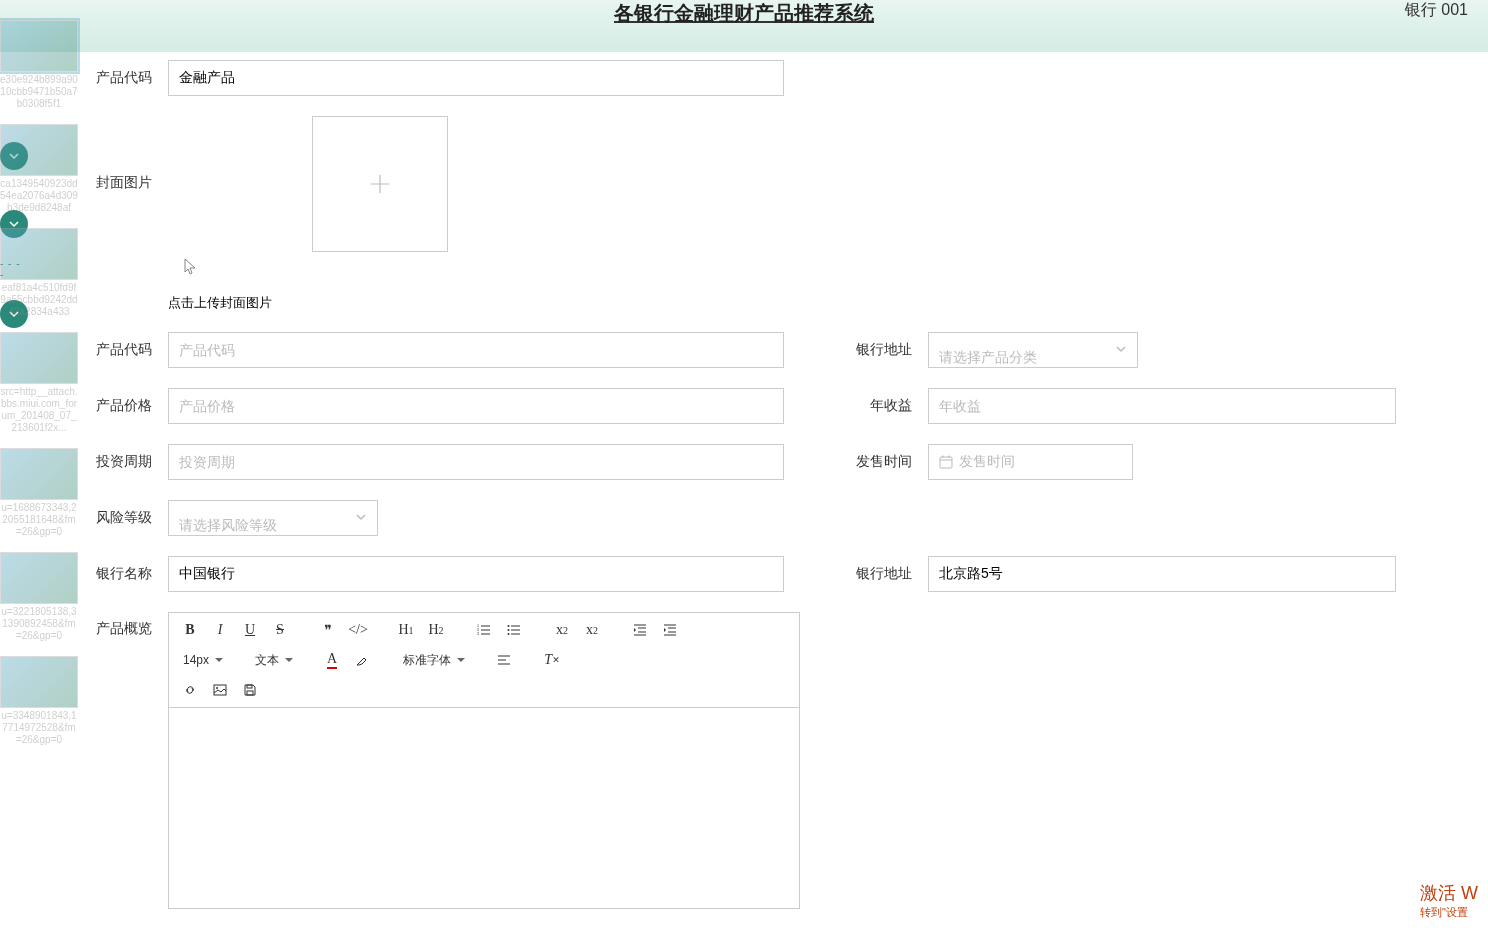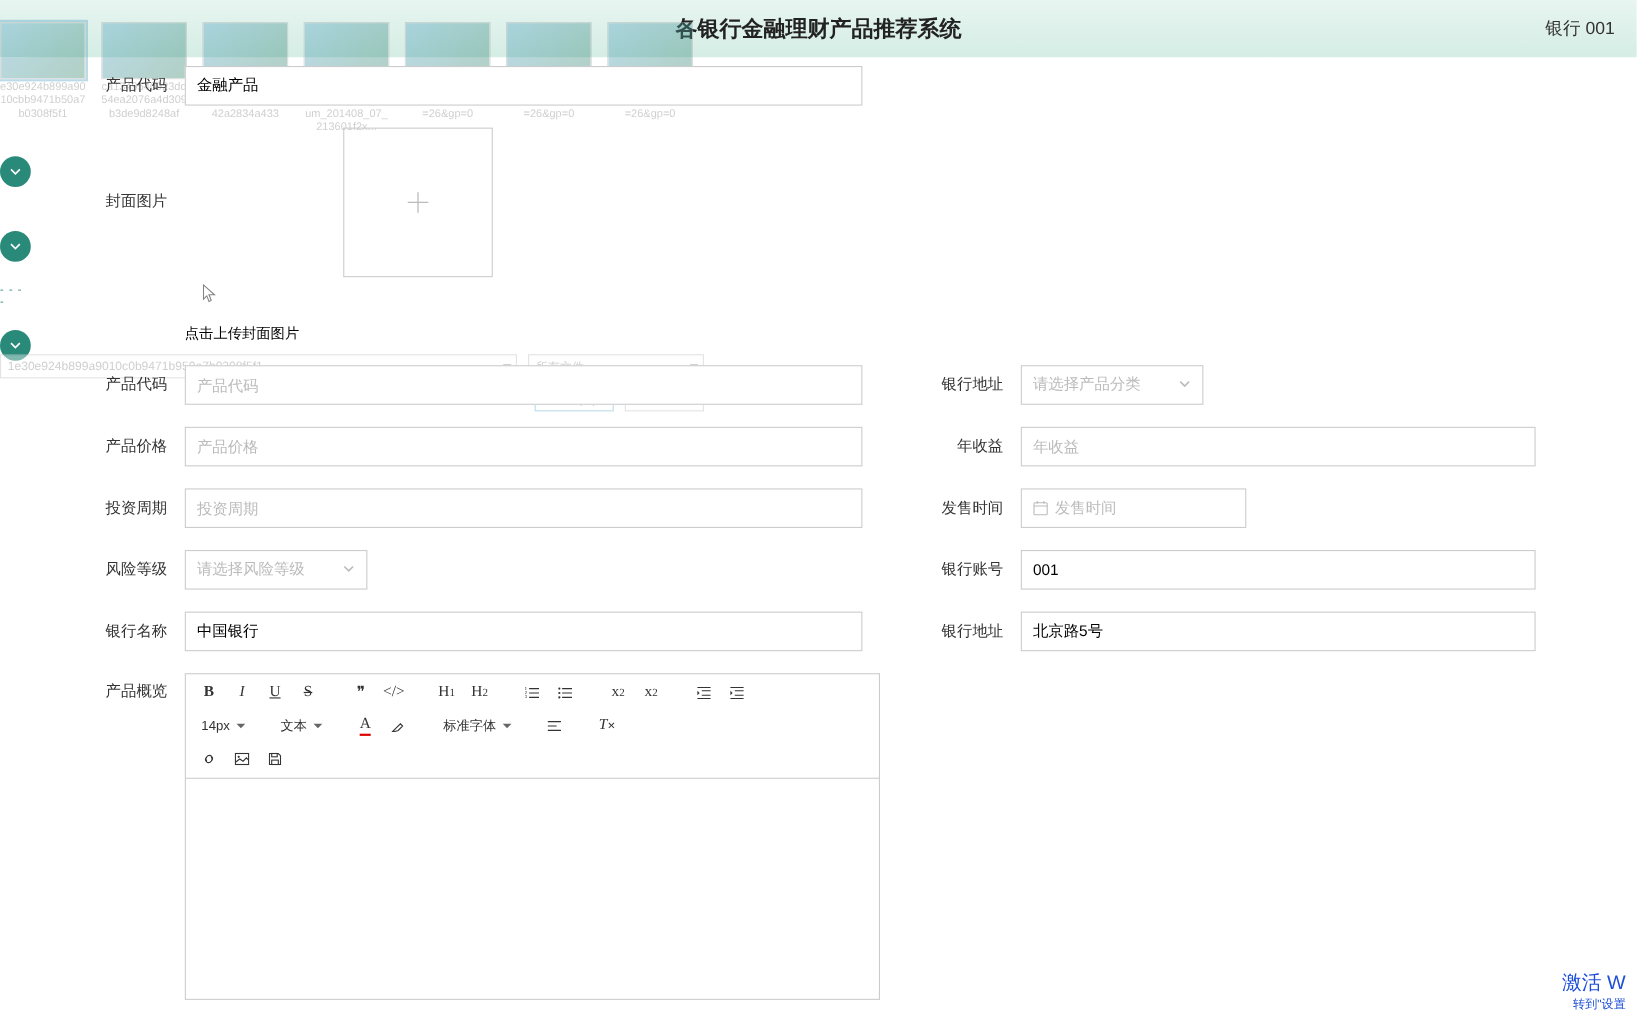--- a/index.html
+++ b/index.html
@@ -10,23 +10,24 @@
   background: #fff;
   width: 1488px;
   height: 930px;
   overflow: hidden;
   position: relative;
 }
 .header {
   height: 52px;
   background: linear-gradient(to bottom, #e8f5f0, #d4ede5);
   display: flex;
-  align-items: center;
+  align-items: flex-start;
   justify-content: center;
   position: relative;
+  text-decoration: underline;
 }
 .header-title { font-size: 20px; font-weight: bold; color: #222; }
 .header-user { position: absolute; right: 20px; font-size: 16px; color: #333; }
 
 .sidebar-stub {
   position: absolute;
   left: 0;
   top: 52px;
   width: 28px;
   height: 878px;
@@ -82,21 +83,21 @@
 .select-box {
   height: 36px;
   border: 1px solid #ccc;
   padding: 0 28px 0 10px;
   font-size: 14px;
   color: #bbb;
   display: flex; align-items: center;
   position: relative;
   background: #fff;
 }
-.select-box.w205 { width: 166px; }
+.select-box.w205 { width: 210px; align-items: flex-end; }
 .select-arrow {
   position: absolute; right: 10px; top: 50%; transform: translateY(-50%);
 }
 .date-box {
   height: 36px; width: 205px;
   border: 1px solid #ccc;
   display: flex; align-items: center;
   padding: 0 10px;
   color: #bbb;
   font-size: 14px;
@@ -149,21 +150,21 @@
 .sup { font-size: 10px; vertical-align: super; }
 
 
 .file-overlay {
   position: absolute;
   left: 0; top: 20px;
   width: 680px;
   opacity: 0.4;
   pointer-events: none;
 }
-.thumb-row { display: flex; gap: 14px; padding-left: 0; }
+.thumb-row { display: flex; gap: 14px; padding-left: 0; flex-direction: column; }
 .thumb { width: 78px; display: flex; flex-direction: column; align-items: center; }
 .thumb-img {
   width: 78px; height: 52px;
   background: linear-gradient(135deg, #5aa8c8, #3d8a6e);
   border: 1px solid #aaa;
 }
 .thumb-img.sel { outline: 2px solid #5aa8c8; }
 .thumb-name {
   font-size: 10px; color: #888; text-align: center;
   word-break: break-all; line-height: 1.2;
@@ -197,22 +198,22 @@
   border: 1px solid #bbb;
   font-size: 12px;
   display: flex; align-items: center; justify-content: center;
   background: #fff;
 }
 .file-btn.primary { border-color: #5aa8c8; color: #2a7a9a; }
 
 .watermark {
   position: absolute;
   right: 10px; bottom: 10px;
-  color: #1d4ed8;
-  text-align: right;
+  color: #c2410c;
+  text-align: left;
 }
 .watermark .l1 { font-size: 18px; }
 .watermark .l2 { font-size: 11px; }
 
 .cursor-ghost {
   position: absolute;
   left: 184px; top: 258px;
   width: 14px; height: 18px;
   opacity: 0.6;
 }
@@ -371,24 +372,20 @@
       <div class="label">风险等级</div>
       <div class="select-box w205">
         <span>请选择风险等级</span>
         <span class="select-arrow">
           <svg width="12" height="12" viewBox="0 0 12 12">
               <path d="M2 4 L6 8 L10 4" stroke="#bbb" stroke-width="1.5" fill="none"></path>
             </svg>
         </span>
       </div>
     </div>
-    <div class="form-col-right">
-      <div class="label">银行账号</div>
-      <input class="input-text w468" value="001" style="">
-    </div>
   </div>
 
   <div class="form-row">
     <div class="form-col-left">
       <div class="label">银行名称</div>
       <input class="input-text w560" value="中国银行" style="">
     </div>
     <div class="form-col-right">
       <div class="label">银行地址</div>
       <input class="input-text w468" value="北京路5号" style="">

